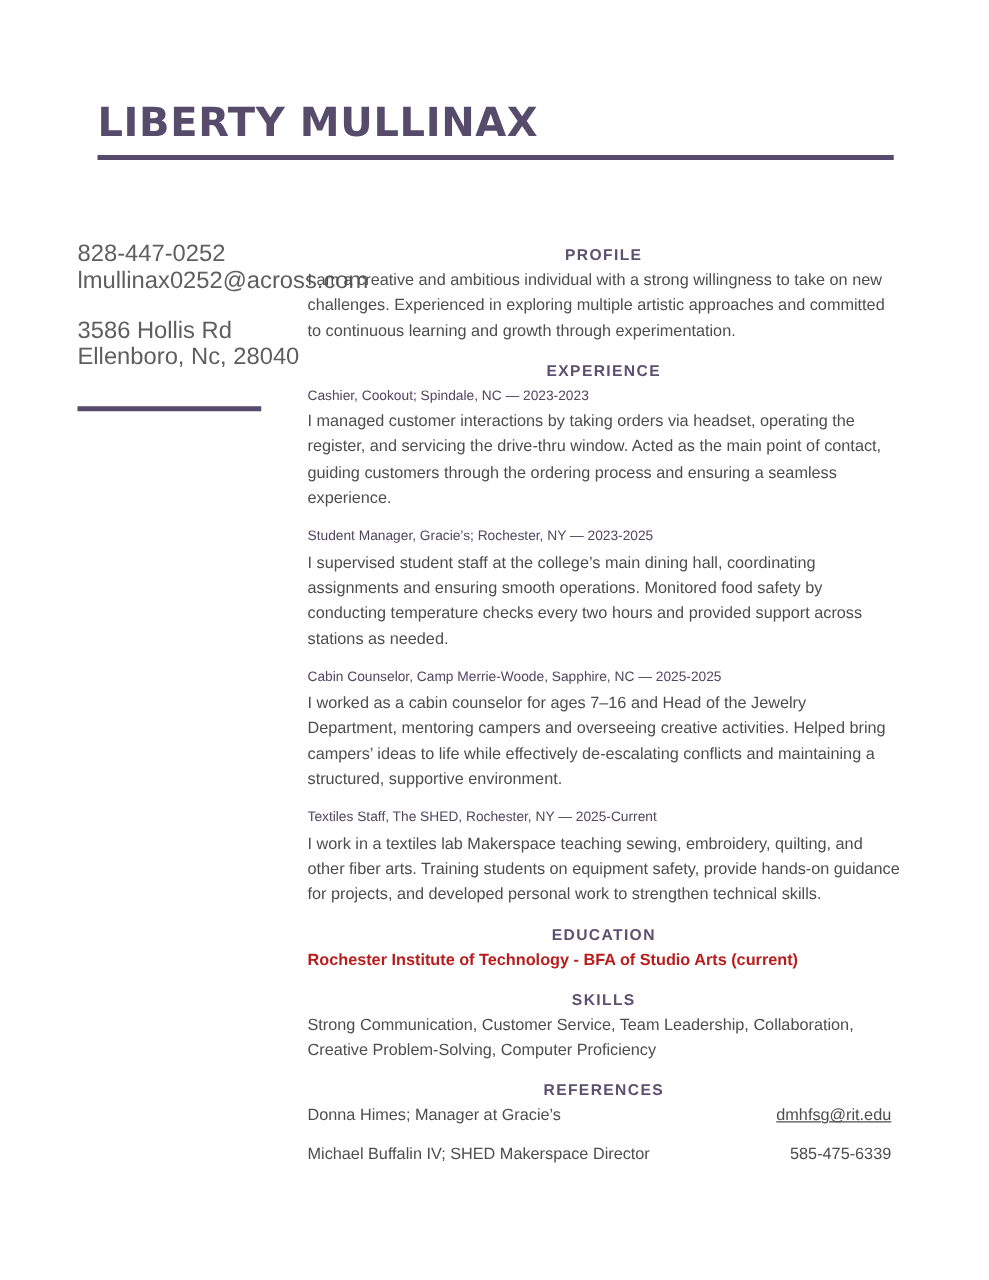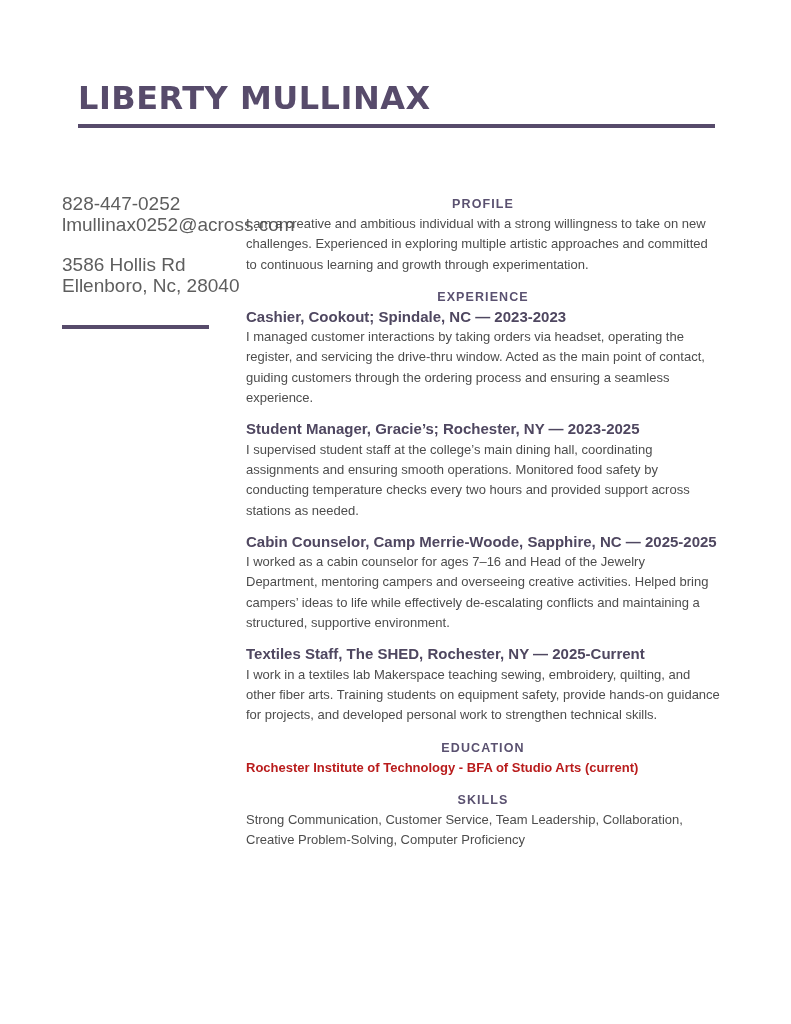--- a/index.html
+++ b/index.html
@@ -70,23 +70,23 @@
       letter-spacing: 1.1px;
       color: #5a5170;
       margin: 0;
       line-height: 20px;
       text-align: center;
     }
     .section { margin-bottom: 12px; }
     .job { margin-bottom: 11px; }
     .job:last-child { margin-bottom: 0; }
     .job-title {
-      font-weight: bold;
+      font-weight: normal;
       color: #4f4760;
-      font-size: 15px;
+      font-size: 11px;
       line-height: 20.3px;
       white-space: nowrap;
     }
     .body-text { margin: 0; }
     .edu {
       font-weight: bold;
       color: #b91c1c;
     }
     .ref-row {
       display: flex;
@@ -149,14 +149,25 @@
   <div class="section">
     <h2 class="section-heading">EDUCATION</h2>
     <div class="edu">Rochester Institute of Technology - BFA of Studio Arts (current)</div>
   </div>
 
   <div class="section">
     <h2 class="section-heading">SKILLS</h2>
     <p class="body-text">Strong Communication, Customer Service, Team Leadership, Collaboration, Creative Problem-Solving, Computer Proficiency</p>
   </div>
 
+  <div class="section">
+    <h2 class="section-heading">REFERENCES</h2>
+    <div class="ref-row">
+      <span>Donna Himes; Manager at Gracie’s</span>
+      <span class="ref-contact-link">dmhfsg@rit.edu</span>
+    </div>
+    <div class="ref-row">
+      <span>Michael Buffalin IV; SHED Makerspace Director</span>
+      <span>585-475-6339</span>
+    </div>
+  </div>
 
 </div>
 
 </body></html>

